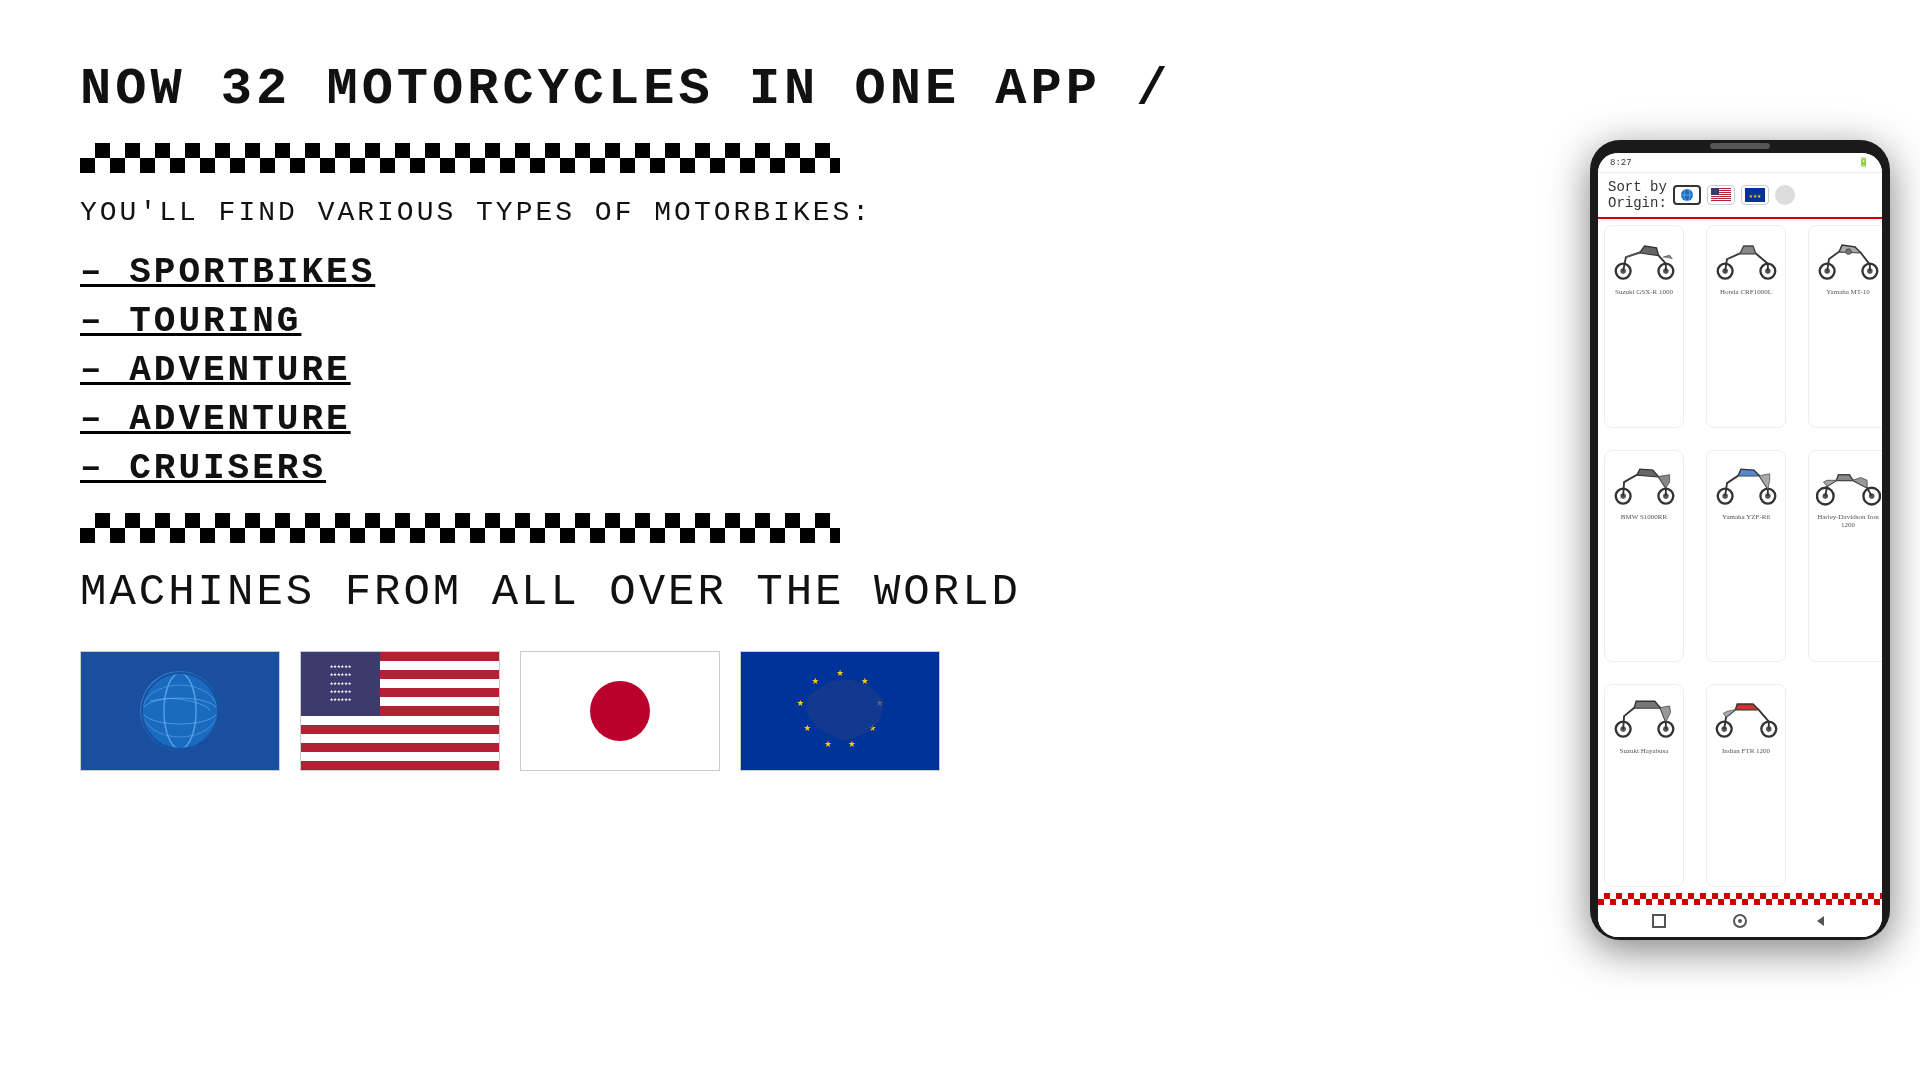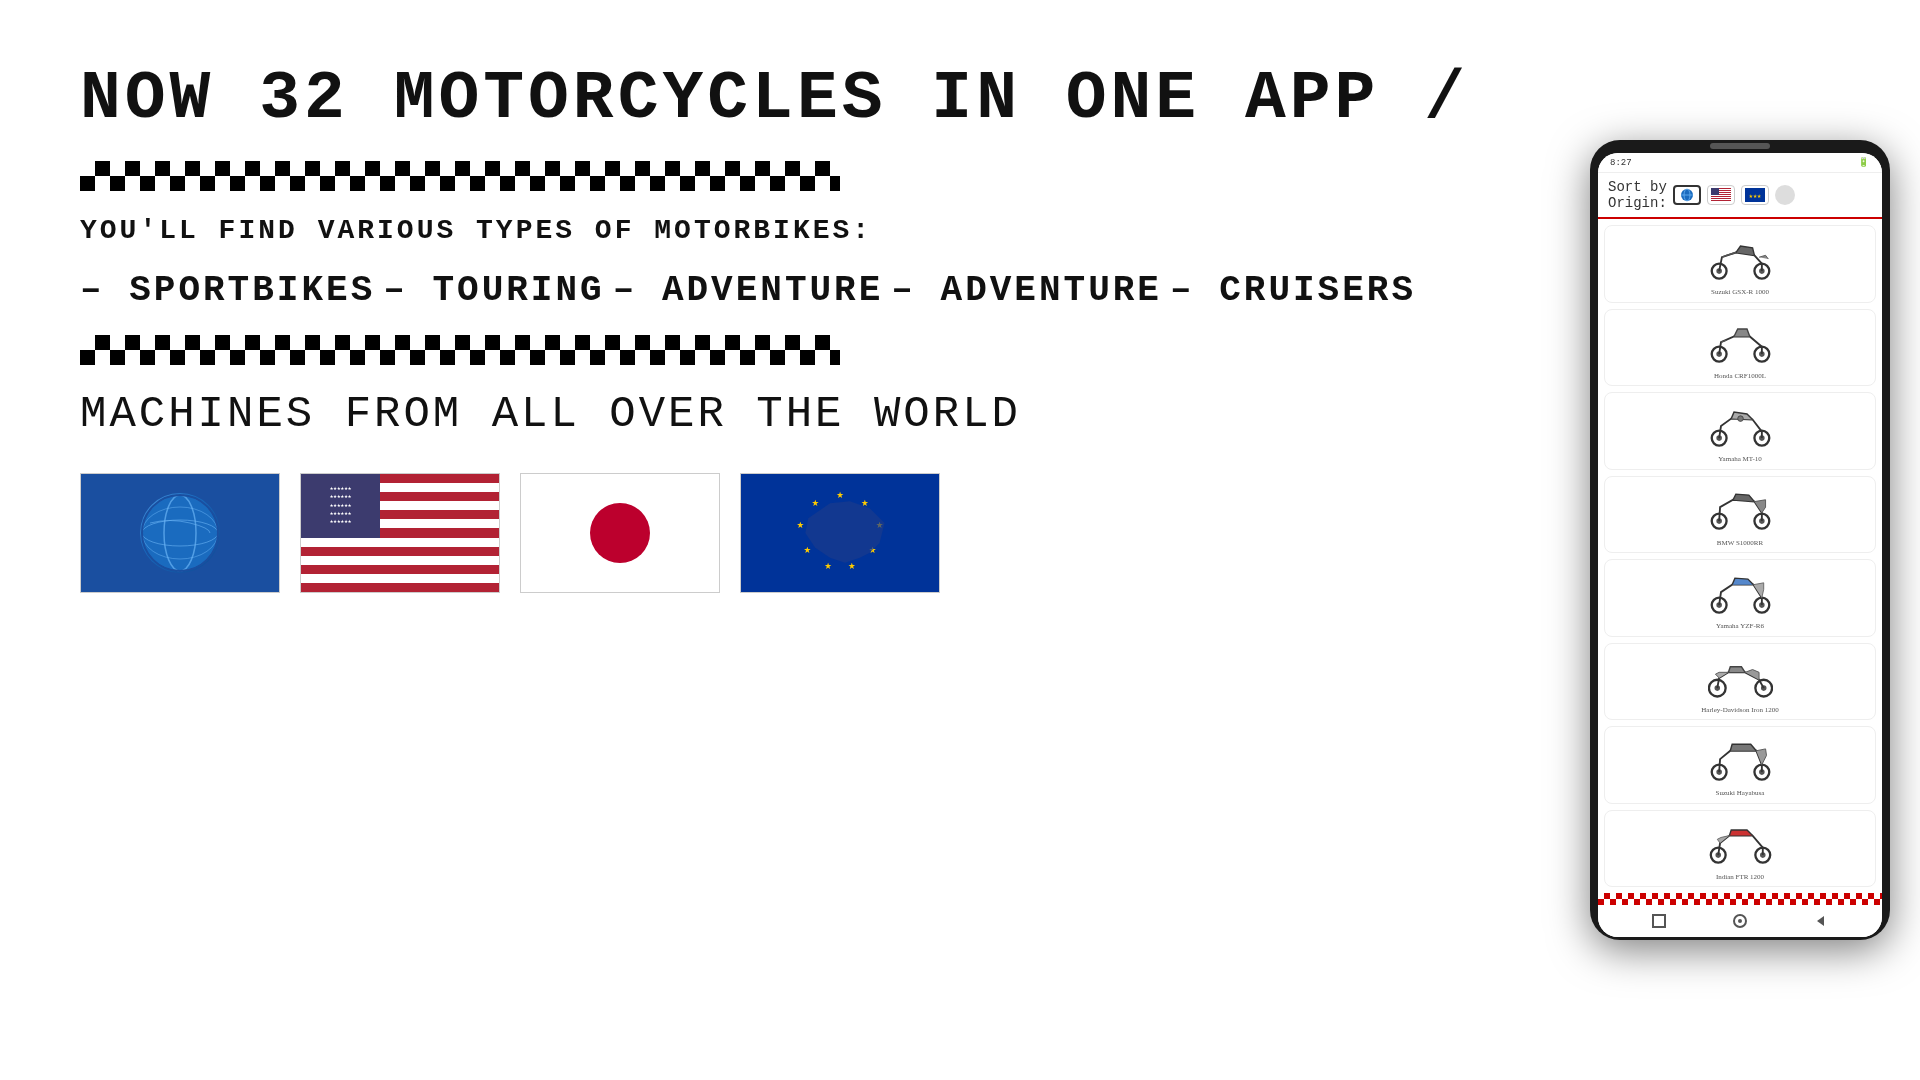--- a/index.html
+++ b/index.html
@@ -16,21 +16,21 @@
     
     .left-panel {
       flex: 1;
       padding: 60px 80px;
       display: flex;
       flex-direction: column;
       gap: 24px;
     }
 
     .main-title {
-      font-size: 68px;
+      font-size: 52px;
       font-weight: bold;
       letter-spacing: 4px;
       color: #111;
       font-family: 'Courier New', monospace;
     }
 
     .checkered-border {
       height: 30px;
       background-image: repeating-linear-gradient(
         90deg,
@@ -53,31 +53,32 @@
     .checkered-border::before {
       content: '';
       position: absolute;
       top: 0; left: 0; right: 0; bottom: 0;
       background:
         repeating-conic-gradient(#000 0% 25%, #fff 0% 50%) 0 0 / 30px 30px;
     }
 
     .subtitle {
       font-size: 28px;
-      font-weight: bold;
+      font-weight: normal;
       letter-spacing: 3px;
       color: #111;
       font-family: 'Courier New', monospace;
     }
 
     .bike-types-list {
       list-style: none;
       display: flex;
-      flex-direction: row;
+      flex-direction: column;
       gap: 8px;
+      text-decoration: underline;
     }
 
     .bike-types-list li {
       font-size: 36px;
       font-weight: bold;
       letter-spacing: 3px;
       color: #111;
       font-family: 'Courier New', monospace;
     }
 
@@ -223,22 +224,22 @@
       border-radius: 50%;
       width: 20px;
       height: 20px;
     }
 
     .bike-grid {
       flex: 1;
       overflow-y: auto;
       padding: 6px;
       display: grid;
-      grid-template-columns: 1fr;
-      gap: 6px;
+      grid-template-columns: 1fr 1fr 1fr;
+      gap: 22px;
       background: #fff;
     }
 
     .bike-card {
       background: #fff;
       border: 1px solid #eee;
       border-radius: 8px;
       padding: 8px 4px 4px;
       display: flex;
       flex-direction: column;

